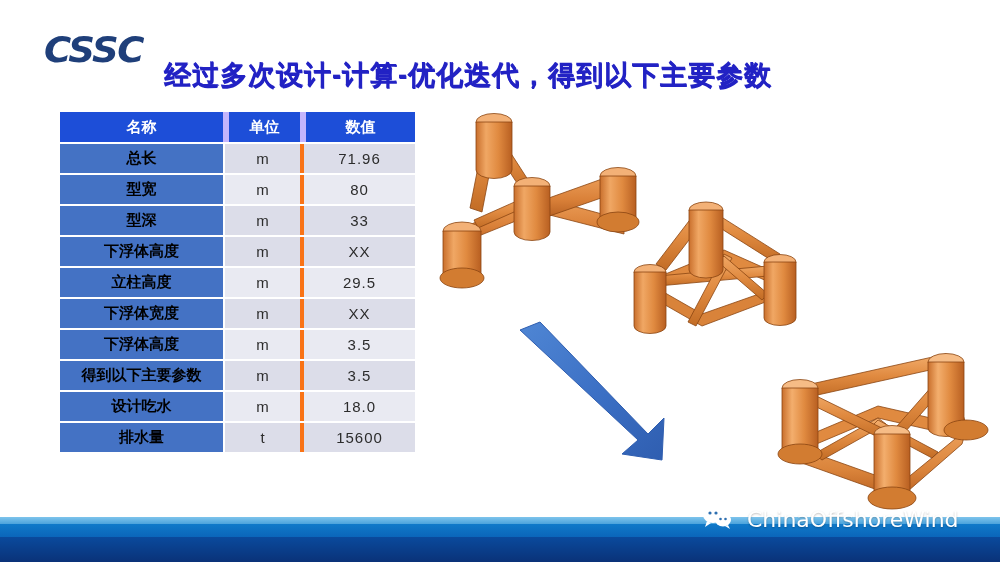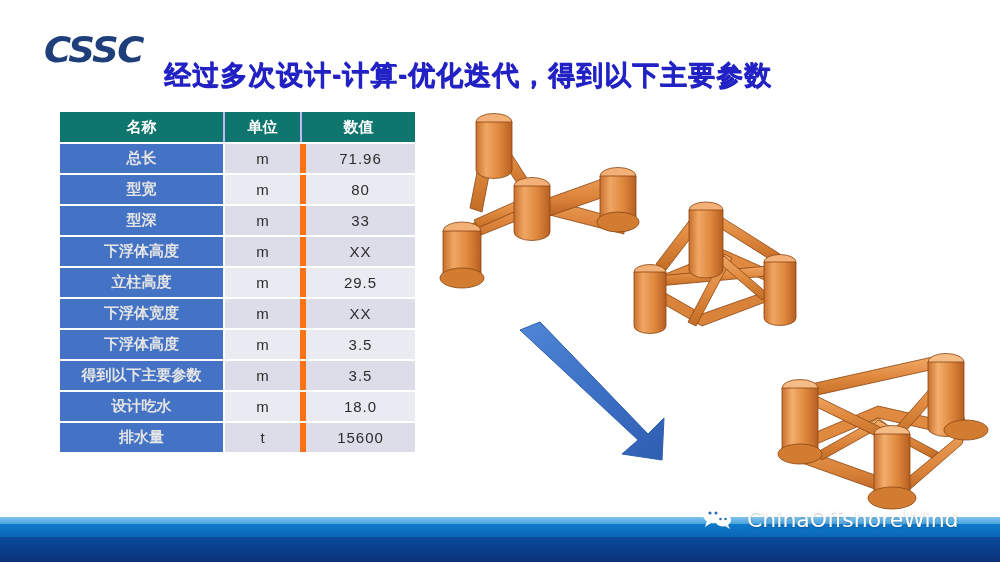--- a/index.html
+++ b/index.html
@@ -67,52 +67,52 @@
     padding: 0;
     font-size: 15px;
     text-align: center;
     vertical-align: middle;
   }
   .col-name  { width: 163px; }
   .col-unit  { width: 77px; }
   .col-value { width: 115px; }
 
   .hdr-name, .hdr-unit, .hdr-value {
-    background: #0f766e;
+    background: #1d4ed8;
     color: #ffffff;
     font-weight: bold;
     font-size: 16px;
     height: 30px !important;
   }
   .hdr-unit, .hdr-value {
-    border-left: 2px solid #c4b5fd;
+    border-left: 6px solid #c4b5fd;
     font-family: Liberation Serif, serif;
   }
 
   .cell-name {
     background: #4472c4;
-    color: #e5e5e5;
+    color: #000000;
     font-weight: bold;
     font-size: 16px;
   }
   .cell-name.small {
     font-size: 14px;
   }
   .cell-unit {
     background: #dcdde9;
     color: #2c2c2c;
     font-size: 13px;
     border-left: 2px solid #ffffff;
   }
   .cell-value {
     background: #dcdde9;
     color: #2c2c2c;
     font-size: 16px;
     letter-spacing: 1px;
-    border-left: 6px solid #f97316;
+    border-left: 4px solid #f97316;
   }
   tr.alt .cell-unit, tr.alt .cell-value {
     background: #e9eaf2;
   }
 
   
   #arrow {
     position: absolute;
     left: 498px;
     top: 318px;

